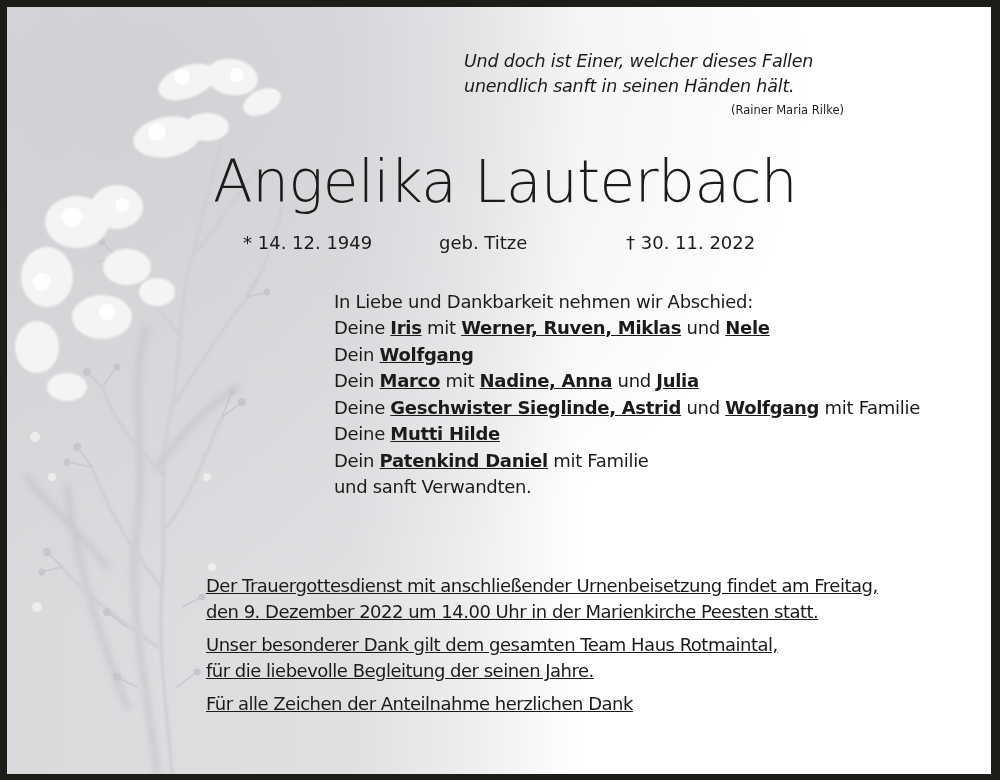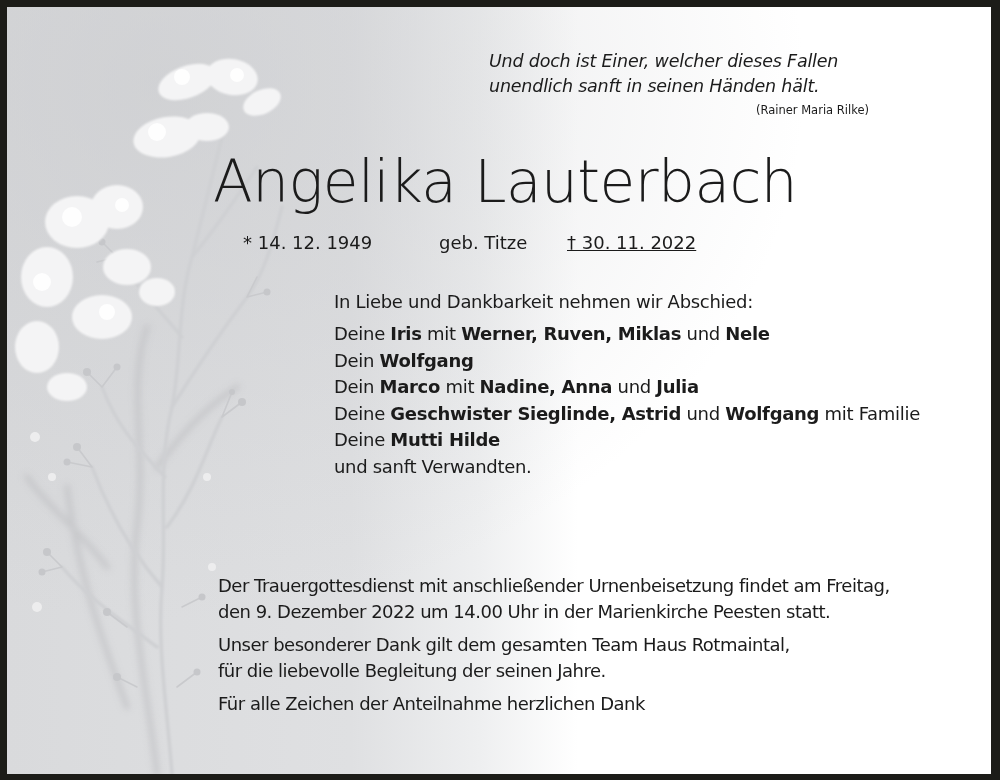--- a/index.html
+++ b/index.html
@@ -11,36 +11,36 @@
     font-family: "DejaVu Sans", "Liberation Sans", sans-serif;
     color: #1b1b1b;
   }
   .frame::after {
     content: ""; position: absolute; inset: 0; pointer-events: none;
     background: radial-gradient(ellipse at 15% 10%, rgba(200,201,204,0.55), rgba(255,255,255,0) 55%);
   }
   .plant { position: absolute; left: 0; top: 0; width: 480px; height: 767px; z-index: 1; }
   .content { position: absolute; inset: 0; z-index: 2; }
 
-  .quote { position: absolute; left: 482px; top: 42px; width: 380px; }
+  .quote { position: absolute; left: 457px; top: 42px; width: 380px; }
   .quote-line { font-style: italic; font-size: 17.5px; line-height: 25px; letter-spacing: -0.2px; white-space: nowrap; }
   .quote-author { position: absolute; right: 0; top: 54px; font-size: 11.5px; white-space: nowrap; }
 
   .name { position: absolute; left: 206px; top: 140px; font-size: 58px; font-weight: 300; letter-spacing: -0.5px; white-space: nowrap; line-height: 70px; text-align: center; }
   .dates { position: absolute; top: 225px; font-size: 18px; white-space: nowrap; }
   .d-birth { left: 236px; }
   .d-nee { left: 432px; }
-  .d-death { left: 560px; text-decoration: underline; }
+  .d-death { left: 619px; }
 
   .family { position: absolute; left: 327px; top: 282px; font-size: 18px; letter-spacing: -0.3px; }
-  .family .intro { line-height: 26px; margin-bottom: 6px; white-space: nowrap; }
+  .family .intro { line-height: 26px; white-space: nowrap; }
   .family .line { line-height: 26.5px; white-space: nowrap; }
-  .family b { font-weight: bold; }
+  .family b { font-weight: bold; text-decoration: underline; }
 
-  .service { position: absolute; left: 211px; top: 566px; font-size: 18px; letter-spacing: -0.5px; }
+  .service { position: absolute; left: 199px; top: 566px; font-size: 18px; letter-spacing: -0.5px; text-decoration: underline; }
   .service .p { line-height: 26px; white-space: nowrap; }
   .service .gap { height: 7px; }
 </style>
 </head>
 <body>
 
 <div class="frame">
 
   <svg class="plant" viewBox="0 0 480 767" xmlns="http://www.w3.org/2000/svg">
     <defs>
@@ -141,20 +141,21 @@
     <div class="dates d-death">† 30. 11. 2022</div>
 
     <div class="family">
       <div class="intro">In Liebe und Dankbarkeit nehmen wir Abschied:</div>
       <div id="mourner-lines">
           <div class="line"><span>Deine </span><b>Iris</b><span> mit </span><b>Werner, Ruven, Miklas</b><span> und </span><b>Nele</b></div>
           <div class="line"><span>Dein </span><b>Wolfgang</b></div>
           <div class="line"><span>Dein </span><b>Marco</b><span> mit </span><b>Nadine, Anna</b><span> und </span><b>Julia</b></div>
           <div class="line"><span>Deine </span><b>Geschwister Sieglinde, Astrid</b><span> und </span><b>Wolfgang</b><span> mit Familie</span></div>
           <div class="line"><span>Deine </span><b>Mutti Hilde</b></div>
+          <div class="line"><span>Dein </span><b>Patenkind Daniel</b><span> mit Familie</span></div>
           <div class="line"><span>und sanft Verwandten.</span></div>
         </div>
     </div>
 
     <div class="service">
       <div class="p">Der Trauergottesdienst mit anschließender Urnenbeisetzung findet am Freitag,</div>
       <div class="p">den 9. Dezember 2022 um 14.00 Uhr in der Marienkirche Peesten statt.</div>
       <div class="gap"></div>
       <div class="p">Unser besonderer Dank gilt dem gesamten Team Haus Rotmaintal,</div>
       <div class="p">für die liebevolle Begleitung der seinen Jahre.</div>

